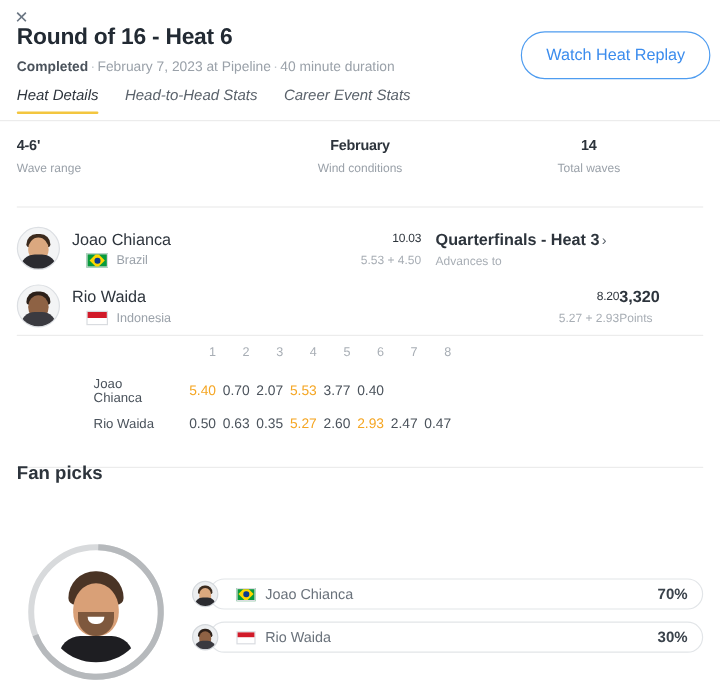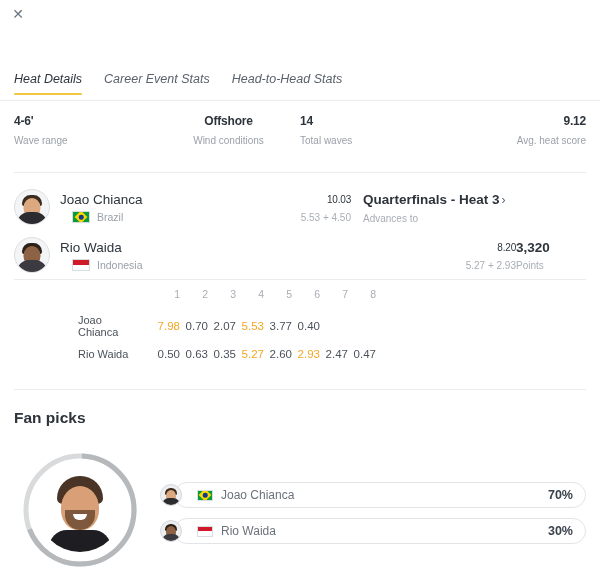--- a/index.html
+++ b/index.html
@@ -48,21 +48,21 @@
     content:""; position:absolute; left:0; right:0; bottom:0; height:2.5px;
     background:#f3c63f; border-radius:2px;
   }
   .tabs-rule { position:absolute; left:0; top:99.5px; width:600px; height:1px; background:#ececec; }
 
   
   .conds { position:absolute; left:0; top:110px; width:600px; display:flex; padding:0 14px; }
   .cond { flex:1; }
   .cond:nth-child(1){ text-align:left; }
   .cond:nth-child(2){ text-align:center; }
-  .cond:nth-child(3){ }
+  .cond:nth-child(3){ text-align:center; }
   .cond:nth-child(4){ text-align:right; }
   .cond-v { font-size:12px; font-weight:bold; color:#2d343c; line-height:22px; letter-spacing:-0.2px;}
   .cond-l { font-size:10px; color:#9aa1a9; margin-top:3px; }
 
   .rule { position:absolute; left:14px; width:572px; height:1px; background:#ececec; }
 
   
   .athletes { position:absolute; left:0; top:183px; width:600px; padding:0 14px; }
   .ath-row { display:flex; align-items:center; height:48px; }
   .ath-left { display:flex; align-items:center; flex:1; min-width:0; }
@@ -121,21 +121,21 @@
     font-size:10.5px; font-weight:normal; color:#a8aeb5;
     text-align:right; padding:0 0 9px 0; width:28px;
   }
   .wv-table th.lbl { width:74px; text-align:left; }
   .wv-table td { font-size:11.5px; color:#4a525b; text-align:right; padding:5px 0; width:28px; }
   .wv-table td.lbl { text-align:left; font-size:11px; color:#4a525b; padding-right:8px; }
   .wv-table td.hl { color:#f5a623; }
 
   
   .fan-rule { position:absolute; left:14px; top:389px; width:572px; height:1px; background:#ececec; }
-  .fan-title { position:absolute; left:14px; top:409px; font-size:15.5px; font-weight:bold; color:#2d343c; }
+  .fan-title { position:absolute; left:14px; top:386px; font-size:15.5px; font-weight:bold; color:#2d343c; }
 
   .ring-wrap { position:absolute; left:20px; top:450px; width:120px; height:121px; }
   .ring { position:absolute; inset:0; }
   .ring-photo {
     position:absolute; left:18px; top:18px; width:84px; height:84px;
     border-radius:50%; overflow:hidden;
   }
   .ph-hair{ position:absolute; left:50%; top:8px; transform:translateX(-50%); width:46px; height:28px;
             border-radius:24px 24px 6px 6px; background:#4a3425; }
   .ph-face{ position:absolute; left:50%; top:18px; transform:translateX(-50%); width:38px; height:44px;
@@ -168,44 +168,47 @@
   .pick-name { font-size:12px; color:#6a727b; margin-left:8px; flex:1; }
   .pick-pct { font-size:12.5px; font-weight:bold; color:#3a424b; }
 </style>
 </head>
 <body>
 
 <div class="page">
 
   <div class="close-btn">✕</div>
 
+  <div class="header">
+    <div class="title">Round of 16 - Heat 6</div>
+    <div class="sub">
+      <span class="status">Completed</span><span class="dot">·</span><span>February 7, 2023 at Pipeline</span><span class="dot">·</span><span>40 minute duration</span>
+    </div>
+    <div class="replay-btn">Watch Heat Replay</div>
+  </div>
 
   <div class="tabs">
     <div class="tab active">Heat Details</div>
+    <div class="tab">Head-to-Head Stats</div>
     <div class="tab">Career Event Stats</div>
-    <div class="tab">Head-to-Head Stats</div>
   </div>
   <div class="tabs-rule"></div>
 
   <div class="conds">
     <div class="cond">
       <div class="cond-v">4-6'</div>
       <div class="cond-l">Wave range</div>
     </div>
     <div class="cond">
-      <div class="cond-v">Offshore</div>
+      <div class="cond-v">February</div>
       <div class="cond-l">Wind conditions</div>
     </div>
     <div class="cond">
       <div class="cond-v">14</div>
       <div class="cond-l">Total waves</div>
-    </div>
-    <div class="cond">
-      <div class="cond-v">9.12</div>
-      <div class="cond-l">Avg. heat score</div>
     </div>
   </div>
 
   <div class="rule" style="top:172px;"></div>
 
   <div class="athletes">
 
     <div class="ath-row">
       <div class="ath-left">
         <div class="avatar">
@@ -274,21 +277,21 @@
           <th>4</th>
           <th>5</th>
           <th>6</th>
           <th>7</th>
           <th>8</th>
         </tr>
       </thead>
       <tbody>
         <tr>
           <td class="lbl">Joao Chianca</td>
-          <td class="hl">7.98</td>
+          <td class="hl">5.40</td>
           <td>0.70</td>
           <td>2.07</td>
           <td class="hl">5.53</td>
           <td>3.77</td>
           <td>0.40</td>
           <td></td>
           <td></td>
         </tr>
         <tr>
           <td class="lbl">Rio Waida</td>

